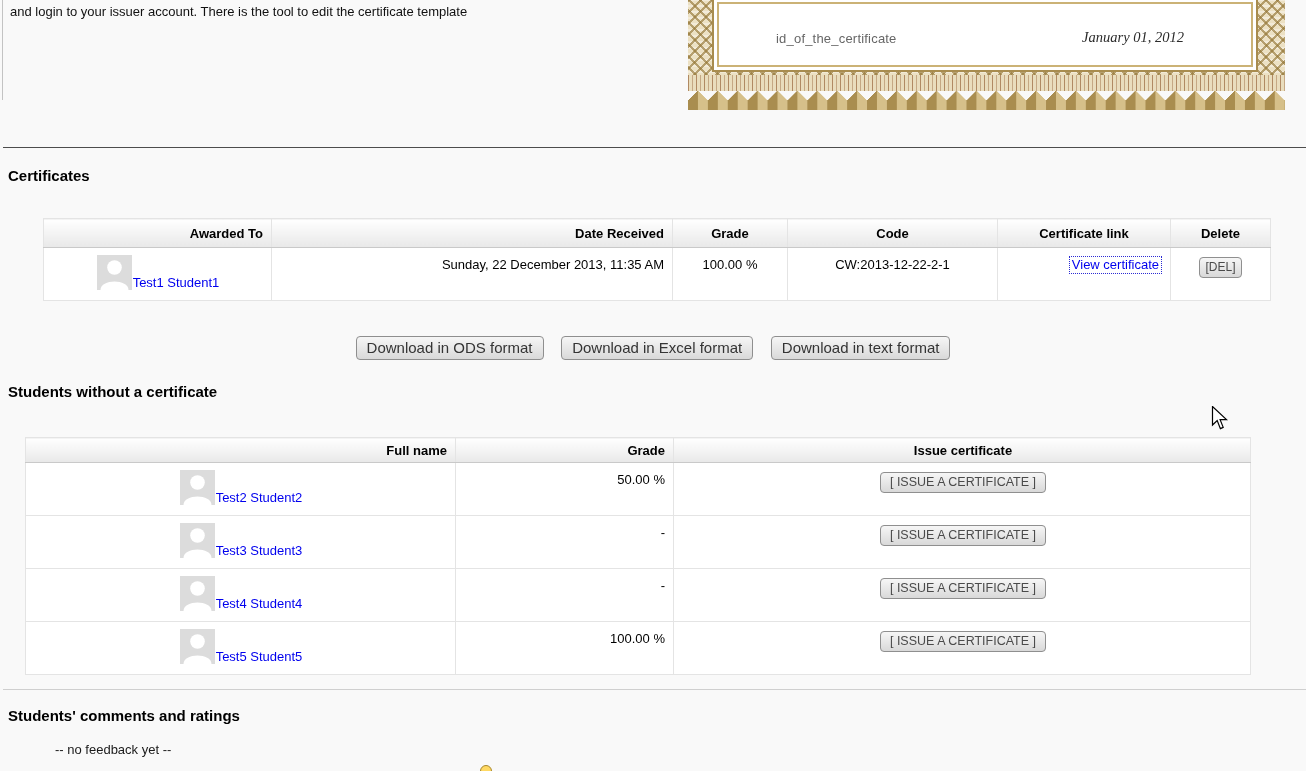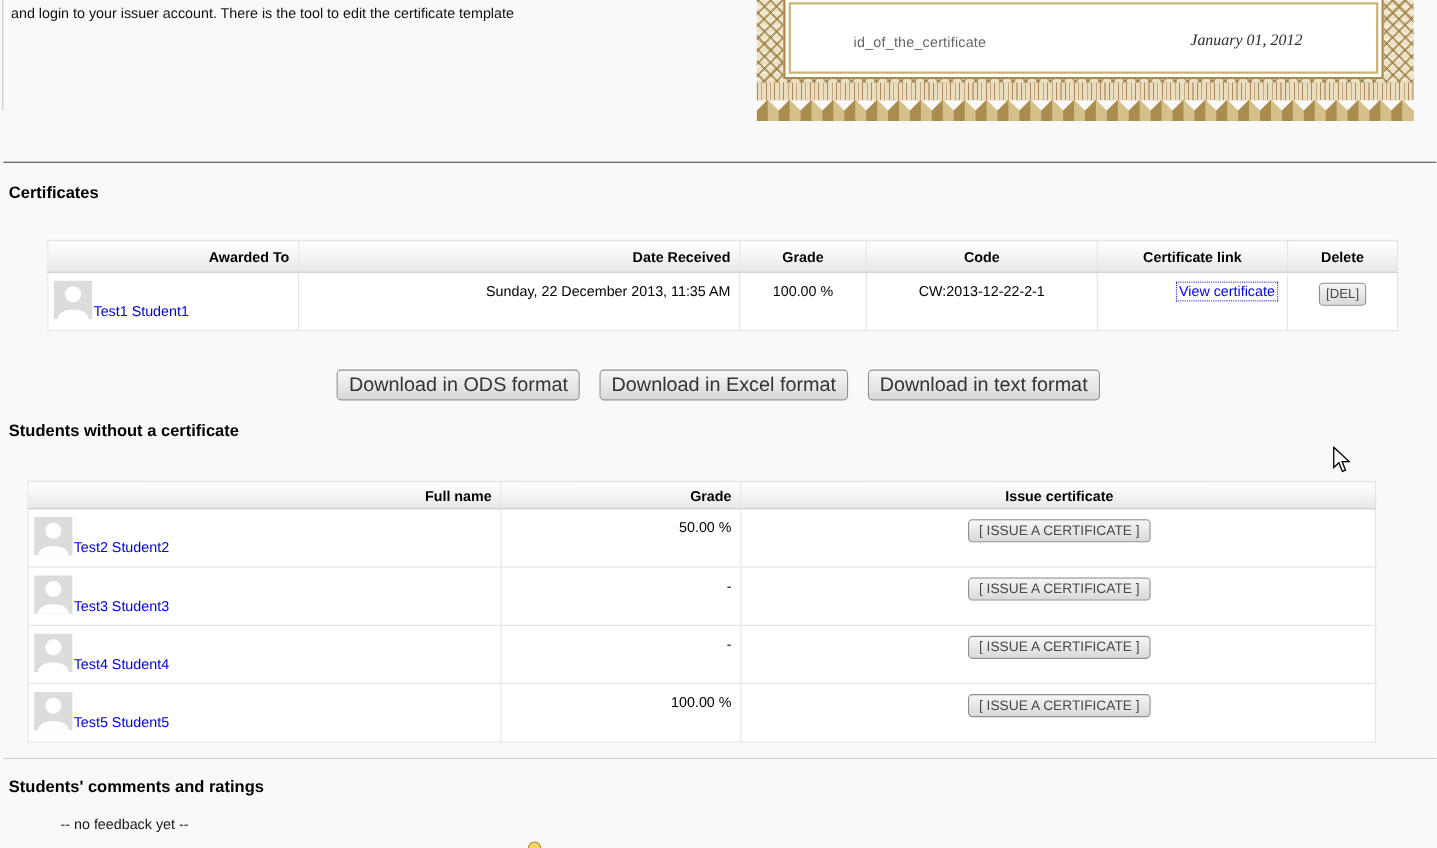--- a/index.html
+++ b/index.html
@@ -63,34 +63,34 @@
   td { vertical-align:top; background:#fff; }
   .ac { text-align:center; }
   .al { text-align:right; }
   #table1 { position:absolute; left:43px; top:218px; width:1227px; }
   #table1 th { height:29px; padding:4px 8px; }
   #table1 td { height:53px; padding:9px 8px 0 8px;margin-top:47px; }
   #table2 { position:absolute; left:25px; top:437px; width:1225px; }
   #table2 th { height:25px; padding:3px 8px 3px 10px; }
   #table2 td { height:53px; padding:9px 8px 0 10px; }
   td.namecell { padding:7px 4px 4px 5px !important; }
-  .nameline { display:flex; align-items:flex-end; }
+  .nameline { display:flex; align-items:flex-end;justify-content:center; }
   .avatar { width:35px; height:35px; flex:0 0 35px; display:block; }
   a.userlink { color:#0000ee; text-decoration:none; cursor:pointer; margin-left:1px; }
   a.certlink { color:#0000ee; text-decoration:none; border:1px dotted #2b2bd4; padding:0 2px 1px 2px; cursor:pointer; }
 
   
   .btn {
     display:inline-block; font-family:"Liberation Sans", sans-serif;
     background:linear-gradient(to bottom,#f6f6f6,#d9d9d9);
     border:1px solid #8f8f8f; border-radius:4px; color:#333;
     cursor:pointer;
   }
   .dl-row { position:absolute; left:0; top:336px; width:1306px; text-align:center; }
-  .dl-btn { font-size:18px; padding:2px 10px 3px 10px; margin:0 7px; color:#343434; }
+  .dl-btn { font-size:15px; padding:2px 10px 3px 10px; margin:0 7px; color:#343434; }
   .issue-btn { font-size:12.5px; padding:2px 9px 3px 9px; color:#4a4a4a; }
   .del-btn { font-size:12px; padding:2px 5px 3px 5px; color:#4a4a4a; }
 
   
   .smiley { position:absolute; left:480px; top:765px; width:12px; height:12px; border-radius:50%;
             background:#ffd963; border:1px solid #a8872d; }
   .cursor { position:absolute; left:1211px; top:406px; }
 </style>
 </head>
 <body>

